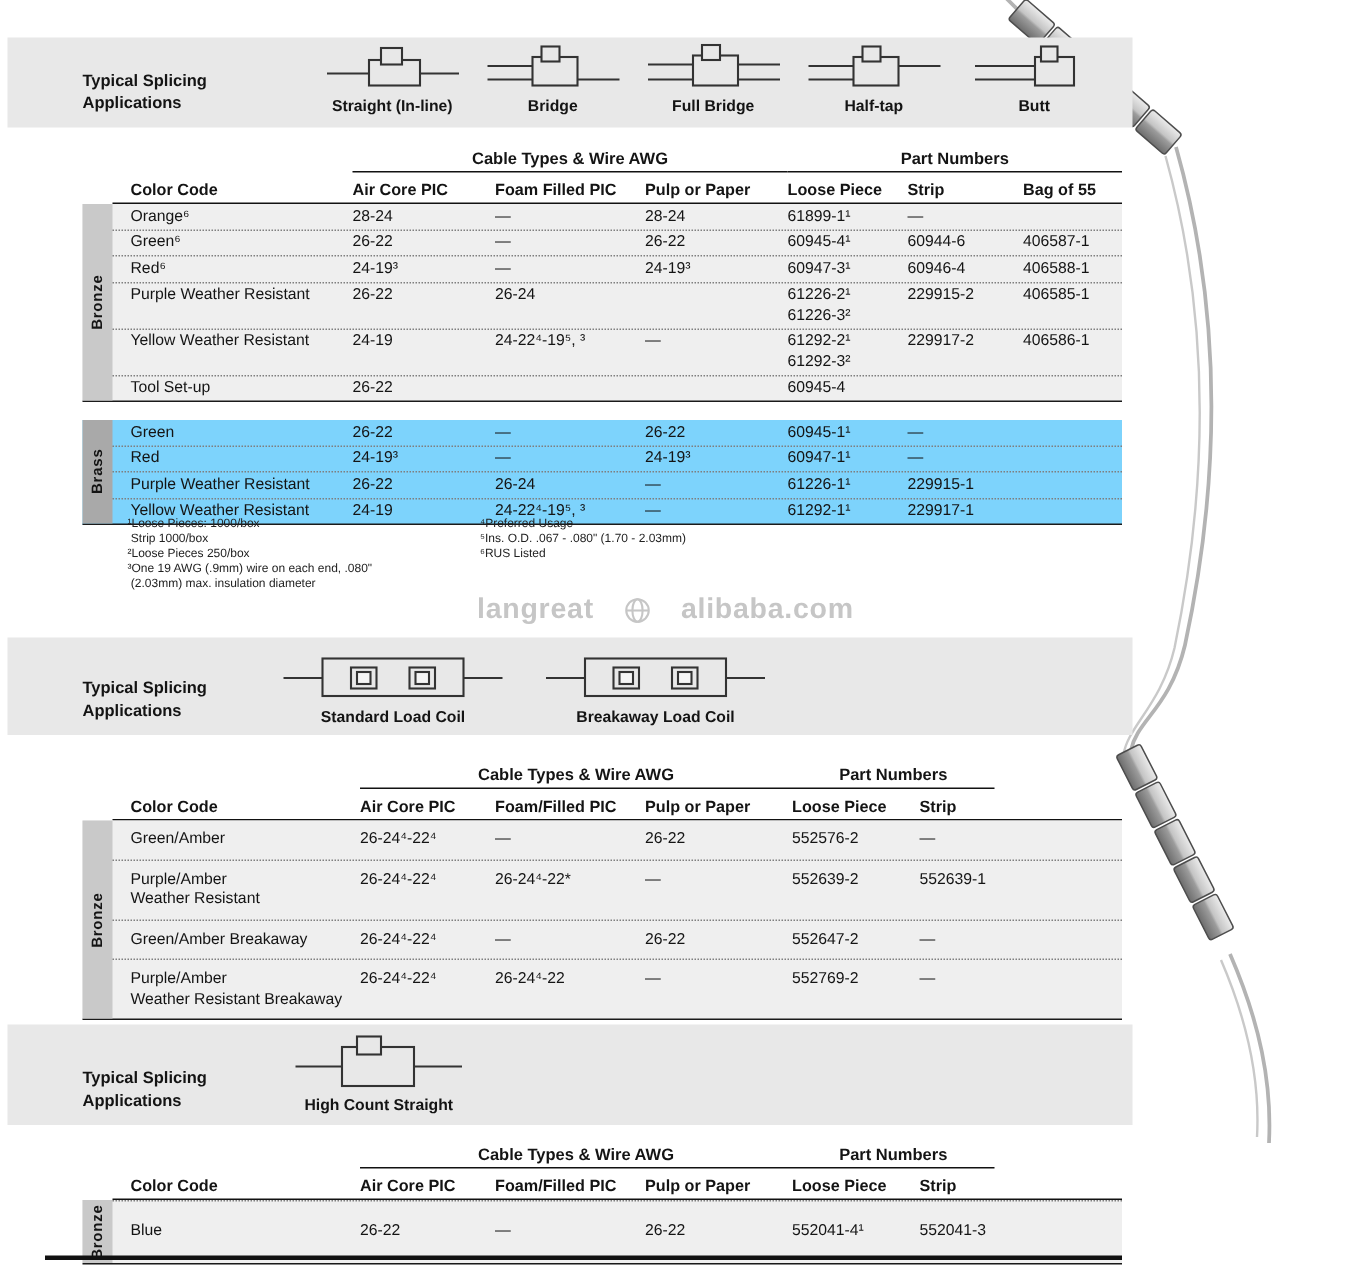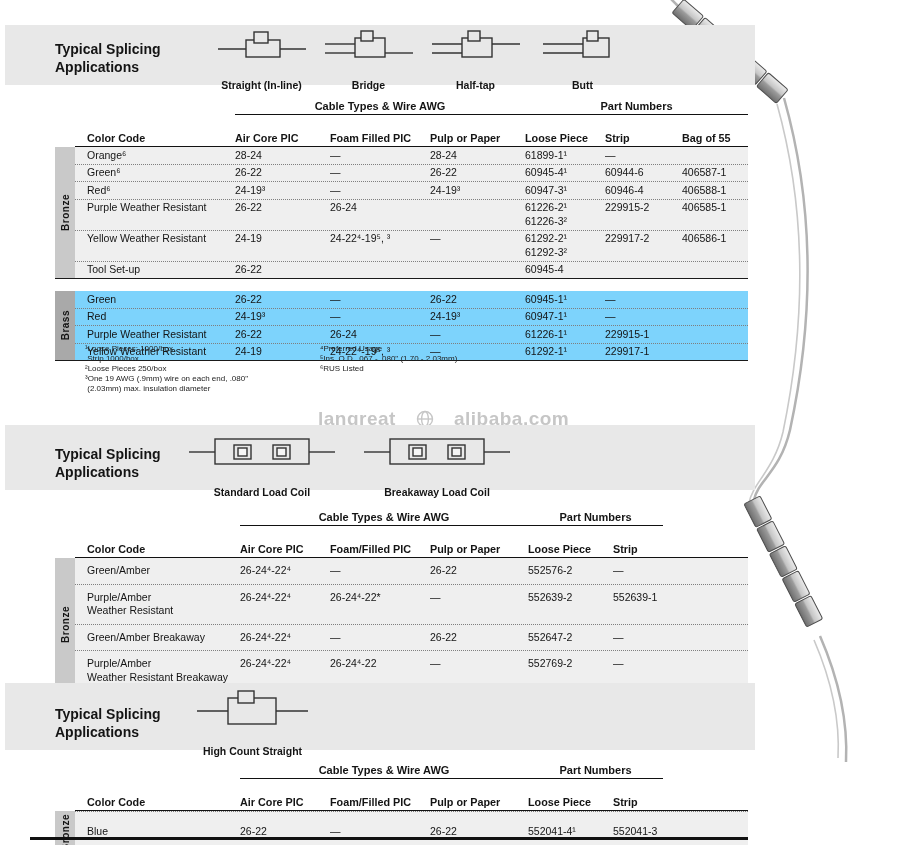--- a/index.html
+++ b/index.html
@@ -8,45 +8,45 @@
         font-family:"Liberation Sans",sans-serif;color:#141414}
 
   
   .photo{position:absolute;left:640px;top:0;width:270px;height:845px;pointer-events:none}
 
   
   .banner{position:absolute;left:5px;width:750px;background:#e8e8e8}
   .b1{top:25px;height:60px}
   .b2{top:425px;height:65px}
   .b3{top:683px;height:67px}
-  .banner-label{position:absolute;left:50px;bottom:9px;font-weight:bold;font-size:14px;
+  .banner-label{position:absolute;left:50px;bottom:9px;font-weight:bold;font-size:11px;
                 line-height:1.3;white-space:pre-line}
   .diagram-row{position:absolute;display:flex}
   .b1 .diagram-row{left:203px;top:4px;width:540px}
   .b2 .diagram-row{left:177px;top:5px;width:560px}
   .b3 .diagram-row{left:180px;top:6px;width:135px}
   .diagram{display:flex;flex-direction:column;align-items:center;justify-content:flex-start}
   .d1 .diagram{width:107px}
   .d2 .diagram:nth-child(1){width:160px}
   .d2 .diagram:nth-child(2){width:190px}
   .d2 .diagram:nth-child(3){width:210px}
   .d3 .diagram{width:135px}
   .dicon{display:flex;align-items:flex-end;justify-content:center}
-  .dlabel{font-weight:bold;font-size:10.5px;margin-top:16px;white-space:nowrap}
+  .dlabel{font-weight:bold;font-size:10.5px;margin-top:2px;white-space:nowrap}
 
   
   .tbl{position:absolute;left:55px;width:693px;font-size:10.5px}
   .t1{top:100px}
   .t2{top:511px}
   .t3{top:764px}
   .gh-row,.col-head{margin-left:20px}
   .inner-grid{display:grid}
   .t1 .inner-grid{grid-template-columns:160px 95px 100px 95px 80px 77px 66px}
   .t2 .inner-grid,.t3 .inner-grid{grid-template-columns:165px 90px 100px 98px 85px 50px 85px}
-  .gh-row{height:15px;margin-bottom:16px}
+  .gh-row{height:15px;margin-bottom:5px}
   .gh{font-weight:bold;font-size:11px;text-align:center;border-bottom:1.5px solid #111;padding-bottom:1px;white-space:nowrap}
   .col-head{border-bottom:1.5px solid #111;padding:1px 0 2px}
   .hcell{font-weight:bold;font-size:10.8px;white-space:nowrap}
   .hcell.c0{padding-left:12px}
   .tgroup{display:flex;border-bottom:1.5px solid #1a1a1a}
   .tgroup .side{width:20px;display:flex;align-items:center;justify-content:center}
   .tgroup.light{background:#efefef}
   .tgroup.light .side{background:#c9c9c9}
   .tgroup.dark{background:#7dd3fc}
   .tgroup.dark .side{background:#a9a9a9}
@@ -60,21 +60,21 @@
   .cell{white-space:pre-line;line-height:13.5px}
   .cell.c0{padding-left:12px}
   .ggap{height:12px;background:#fff}
 
   
   .footnotes{position:absolute;top:344px;font-size:8px;line-height:10px;white-space:pre-line;color:#222}
   .fn-left{left:85px}
   .fn-right{left:320px}
 
   
-  .watermark{position:absolute;left:318px;top:408px;display:flex;align-items:center;gap:20px;
+  .watermark{position:absolute;left:318px;top:396px;display:flex;align-items:center;gap:20px;
              color:#c6c6c6;font-size:19px;font-weight:bold;letter-spacing:.5px}
   .watermark .globe{display:flex;align-items:center}
 
   .bottom-rule{position:absolute;left:30px;top:837px;width:718px;height:3px;background:#111}
 </style>
 </head>
 <body>
 
 <div class="page">
 
@@ -136,20 +136,33 @@
                   <rect x="38" y="2" width="12" height="10" fill="#e8e8e8"></rect>
                 </g>
               </svg>
             </div>
             <div class="dlabel">Bridge</div>
           </div>
           <div class="diagram">
             <div class="dicon">
               <svg width="92" height="34" viewBox="0 0 92 34">
                 <g stroke="#333" stroke-width="1.4" fill="none">
+                  <line x1="2" y1="14" x2="90" y2="14"></line>
+                  <line x1="2" y1="24" x2="90" y2="24"></line>
+                  <rect x="32" y="8" width="30" height="20" fill="#e8e8e8"></rect>
+                  <rect x="38" y="1" width="12" height="10" fill="#e8e8e8"></rect>
+                </g>
+              </svg>
+            </div>
+            <div class="dlabel">Full Bridge</div>
+          </div>
+          <div class="diagram">
+            <div class="dicon">
+              <svg width="92" height="34" viewBox="0 0 92 34">
+                <g stroke="#333" stroke-width="1.4" fill="none">
                   <line x1="2" y1="15" x2="90" y2="15"></line>
                   <line x1="2" y1="24" x2="48" y2="24"></line>
                   <rect x="32" y="9" width="30" height="19" fill="#e8e8e8"></rect>
                   <rect x="38" y="2" width="12" height="10" fill="#e8e8e8"></rect>
                 </g>
               </svg>
             </div>
             <div class="dlabel">Half-tap</div>
           </div>
           <div class="diagram">

